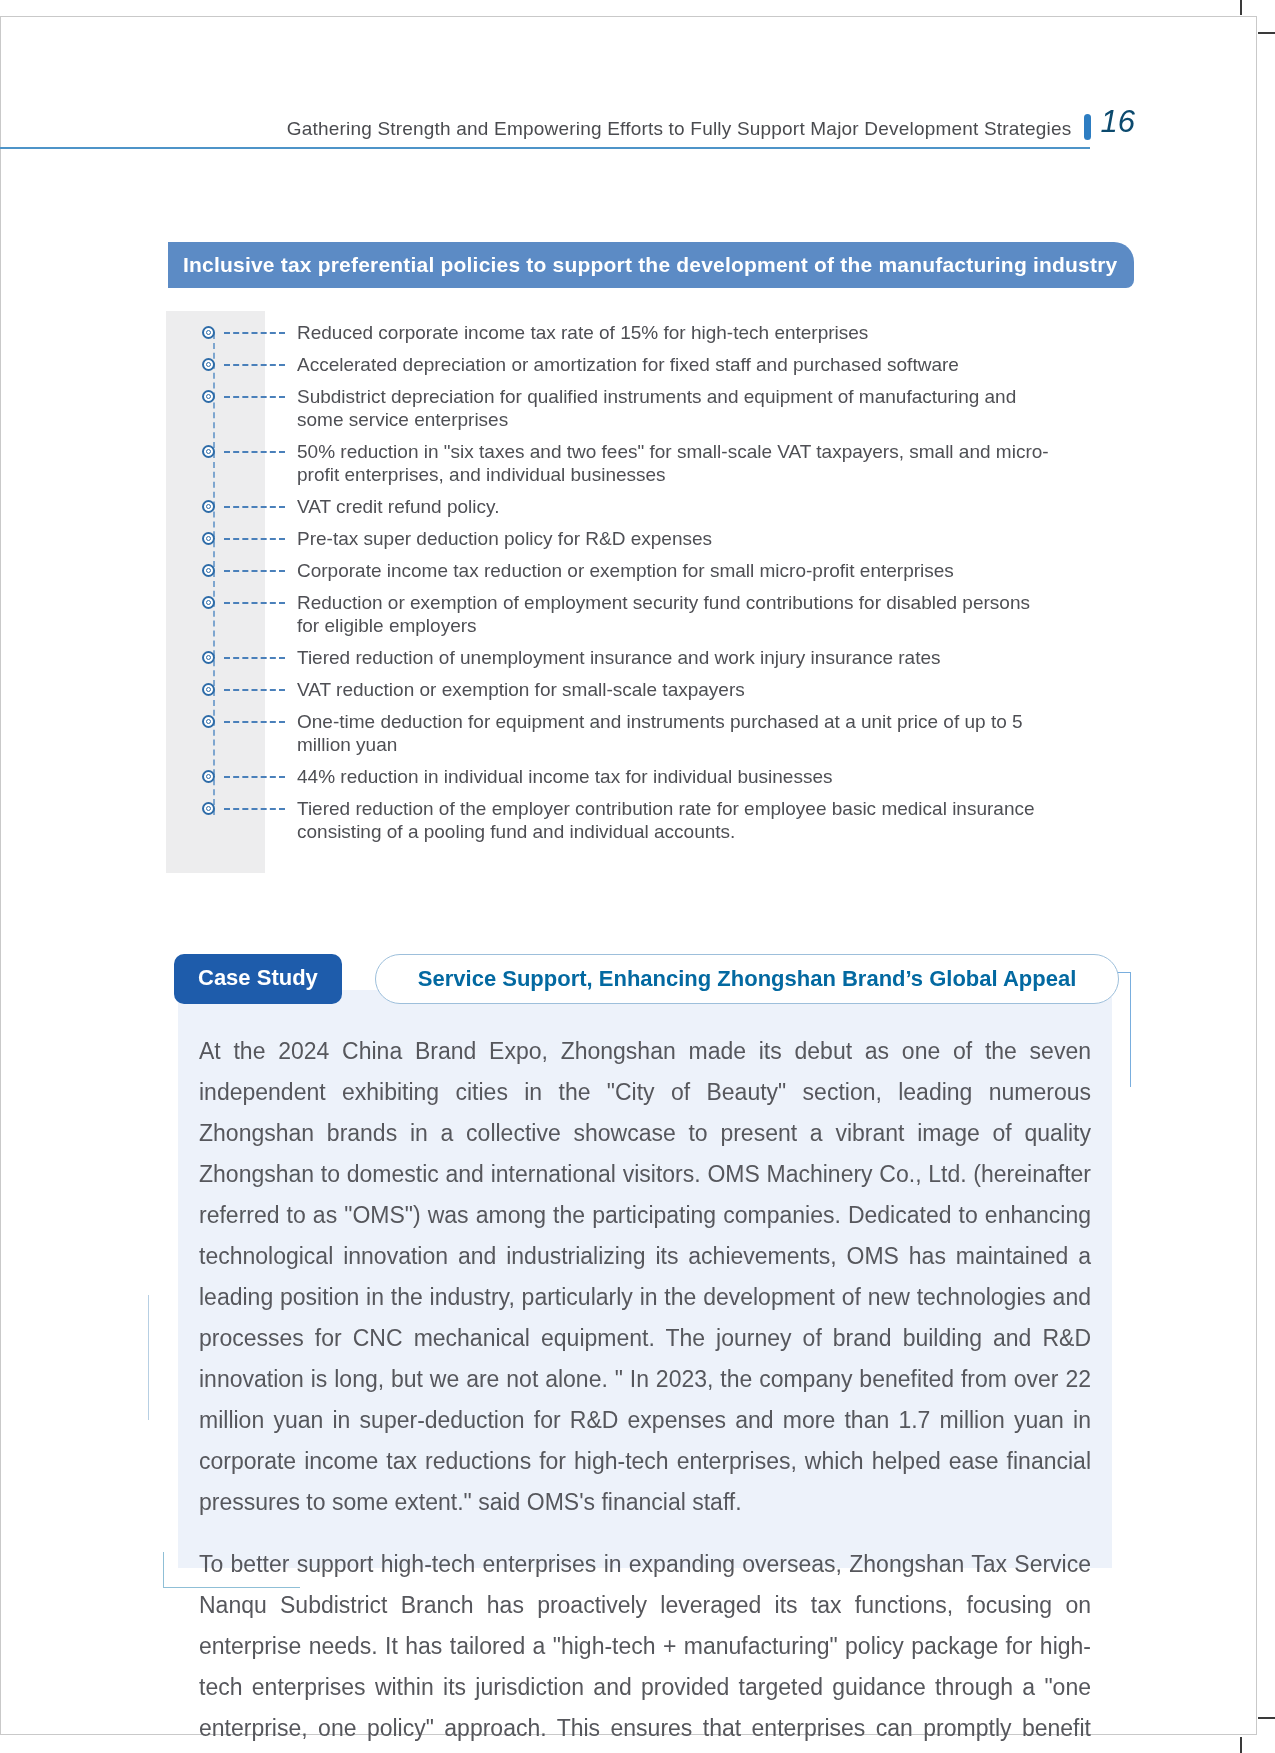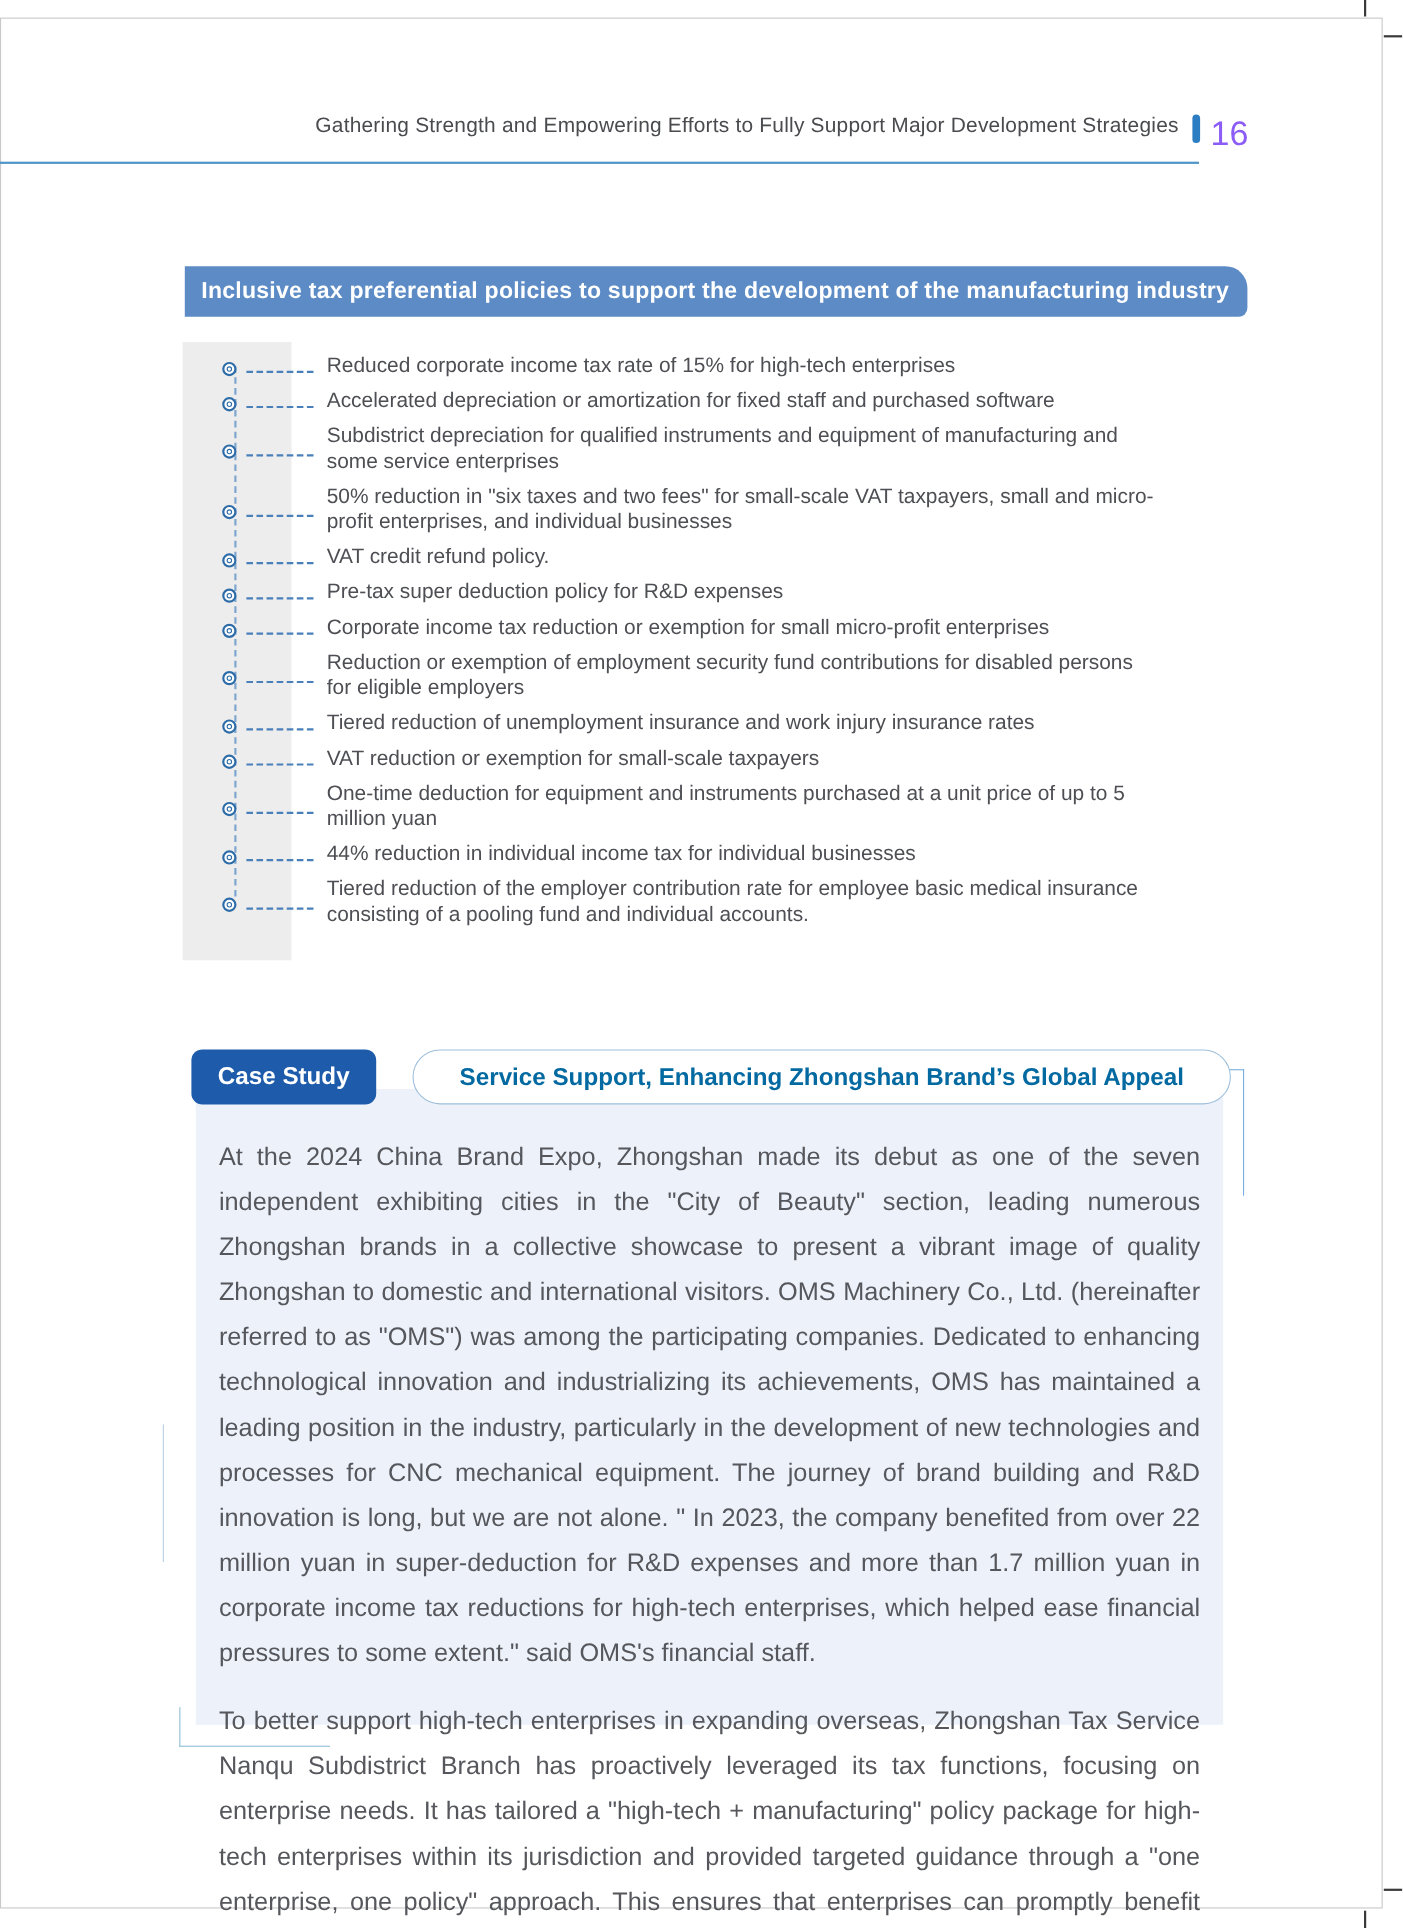--- a/index.html
+++ b/index.html
@@ -11,40 +11,40 @@
     border:1px solid #c9c9c9; }
 
   .crop { position:absolute; background:#3a3a3a; }
   .crop.tr-v { left:1240px; top:0; width:2px; height:15px; }
   .crop.tr-h { left:1258px; top:32px; width:17px; height:2px; }
   .crop.br-v { left:1240px; top:1737px; width:2px; height:16px; }
   .crop.br-h { left:1258px; top:1717px; width:17px; height:2px; }
 
   
   .running-header { position:absolute; top:104px; left:0; width:1135px;
-    display:flex; justify-content:flex-end; align-items:flex-start; }
+    display:flex; justify-content:flex-end; align-items:flex-end; }
   .header-title { font-size:19px; color:#4a4b4f; letter-spacing:.2px; }
   .header-bar { display:inline-block; width:7px; height:26px; background:#2d7dc2;
     border-radius:3.5px; margin:0 10px 0 12px; }
-  .page-number { font-size:31px; color:#8b5cf6; font-weight:400; }
+  .page-number { font-size:31px; color:#0c4a6e; font-weight:400;font-style:italic; }
   .header-rule { position:absolute; top:147px; left:0; width:1090px; height:2px; background:#4e94c8; }
 
   
   .banner { position:absolute; left:168px; top:242px; width:966px; height:46px;
     background:#5c8bc5; border-radius:0 20px 8px 0;
     display:flex; align-items:center; }
   .banner span { color:#ffffff; font-size:21px; font-weight:600; padding-left:15px; letter-spacing:.2px; }
 
   
   .policy-list { position:absolute; left:0; top:311px; width:1275px; height:562px; }
   .gray-strip { position:absolute; left:166px; top:0; width:99px; height:562px; background:#ededee; }
   .vline { position:absolute; left:213px; top:22px; height:482px; width:0;
     border-left:2px dashed #7ea6cf; }
   .items { position:absolute; left:202px; top:10px; width:880px; }
-  .policy-item { display:flex; align-items:center; margin-bottom:9px; }
+  .policy-item { display:flex; align-items:flex-start; margin-bottom:9px; }
   .bullet { position:relative; z-index:2; flex:0 0 13px; width:13px; height:13px; margin-top:5px;
     border:2px solid #2e6ca8; border-radius:50%; background:#fff;
     display:flex; align-items:center; justify-content:center; }
   .bullet i { display:block; width:5px; height:5px; border:1.5px solid #2e6ca8; border-radius:50%; background:#fff; }
   .dash { flex:0 0 61px; height:0; border-top:2px dashed #4a80ba; margin:11px 0 0 9px; }
   .policy-text { margin-left:12px; font-size:19px; line-height:23px; color:#4e4f54; max-width:760px; }
 
   
   .case-header { position:absolute; left:174px; top:954px; display:flex; align-items:stretch;gap:39px; }
   .case-badge { background:#1e5cab; color:#fff; border-radius:10px; font-size:22px; font-weight:700;

